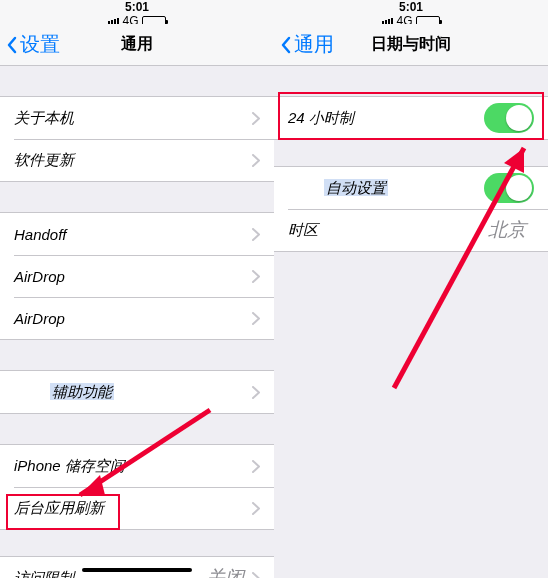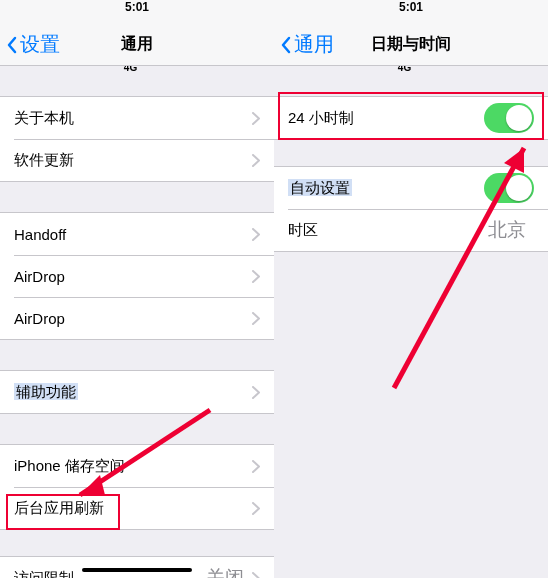--- a/index.html
+++ b/index.html
@@ -37,21 +37,21 @@
     color: #000;
     flex-direction: column;
   }
   .status-right { display:flex; align-items:center; gap:3px; }
   .signal { display:flex; align-items:flex-end; gap:1px; }
   .signal span { width:2px; background:#000; display:block;}
   .signal span:nth-child(1){height:4px;}
   .signal span:nth-child(2){height:5px;}
   .signal span:nth-child(3){height:6px;}
   .signal span:nth-child(4){height:7px;}
-  .net { font-size:10px; font-weight:700;margin-top:48px;}
+  .net { font-size:12px; font-weight:400;}
   .battery {
     width: 24px; height: 11px;
     border:1px solid #000; border-radius:2px;
     position:relative;
   }
   .battery::after{
     content:""; position:absolute; right:-3px; top:3px;
     width:2px; height:4px; background:#000; border-radius:0 1px 1px 0;
   }
   .battery-fill{
@@ -88,20 +88,21 @@
   }
   .row {
     height: 42px;
     display:flex;
     align-items:center;
     justify-content:space-between;
     padding: 0 14px;
     font-size:15px;
     color:#000;
     position:relative;
+    font-style:italic;
   }
   .row + .row::before {
     content:"";
     position:absolute; left:14px; right:0; top:0;
     height:1px; background:#c7c6cb;
   }
   .row .label { flex:1; }
   .row .value { color:#8e8e93; font-size:19px; margin-right:8px; }
   .chevron { width:8px; height:13px; }
   .chevron path { stroke:#c7c6cc; stroke-width:2; fill:none; stroke-linecap:round; stroke-linejoin:round;}
@@ -112,21 +113,21 @@
   .toggle::after{
     content:""; position:absolute; width:26px; height:26px;
     background:#fff; border-radius:50%; top:2px; right:2px;
     box-shadow:0 1px 2px rgba(0,0,0,0.3);
   }
   .hl-box { border:2px solid #e03; position:absolute; pointer-events:none; }
   .home-ind {
     position:absolute; bottom:6px; left:50%; transform:translateX(-50%);
     width:110px; height:4px; background:#000; border-radius:2px;
   }
-  .sel { background: rgba(0,80,200,0.18); padding:0 2px;}
+  .sel { background: rgba(0,80,200,0.18); padding:0 2px;margin-left:36px;}
   .arrow {
     position:absolute; pointer-events:none;
   }
   .arrow line { stroke:#e03; stroke-width:5;}
   .arrow polygon { fill:#e03; }
   .grey-big {
     height: 320px; background:#efeef3;
   }
 </style>
 </head>

